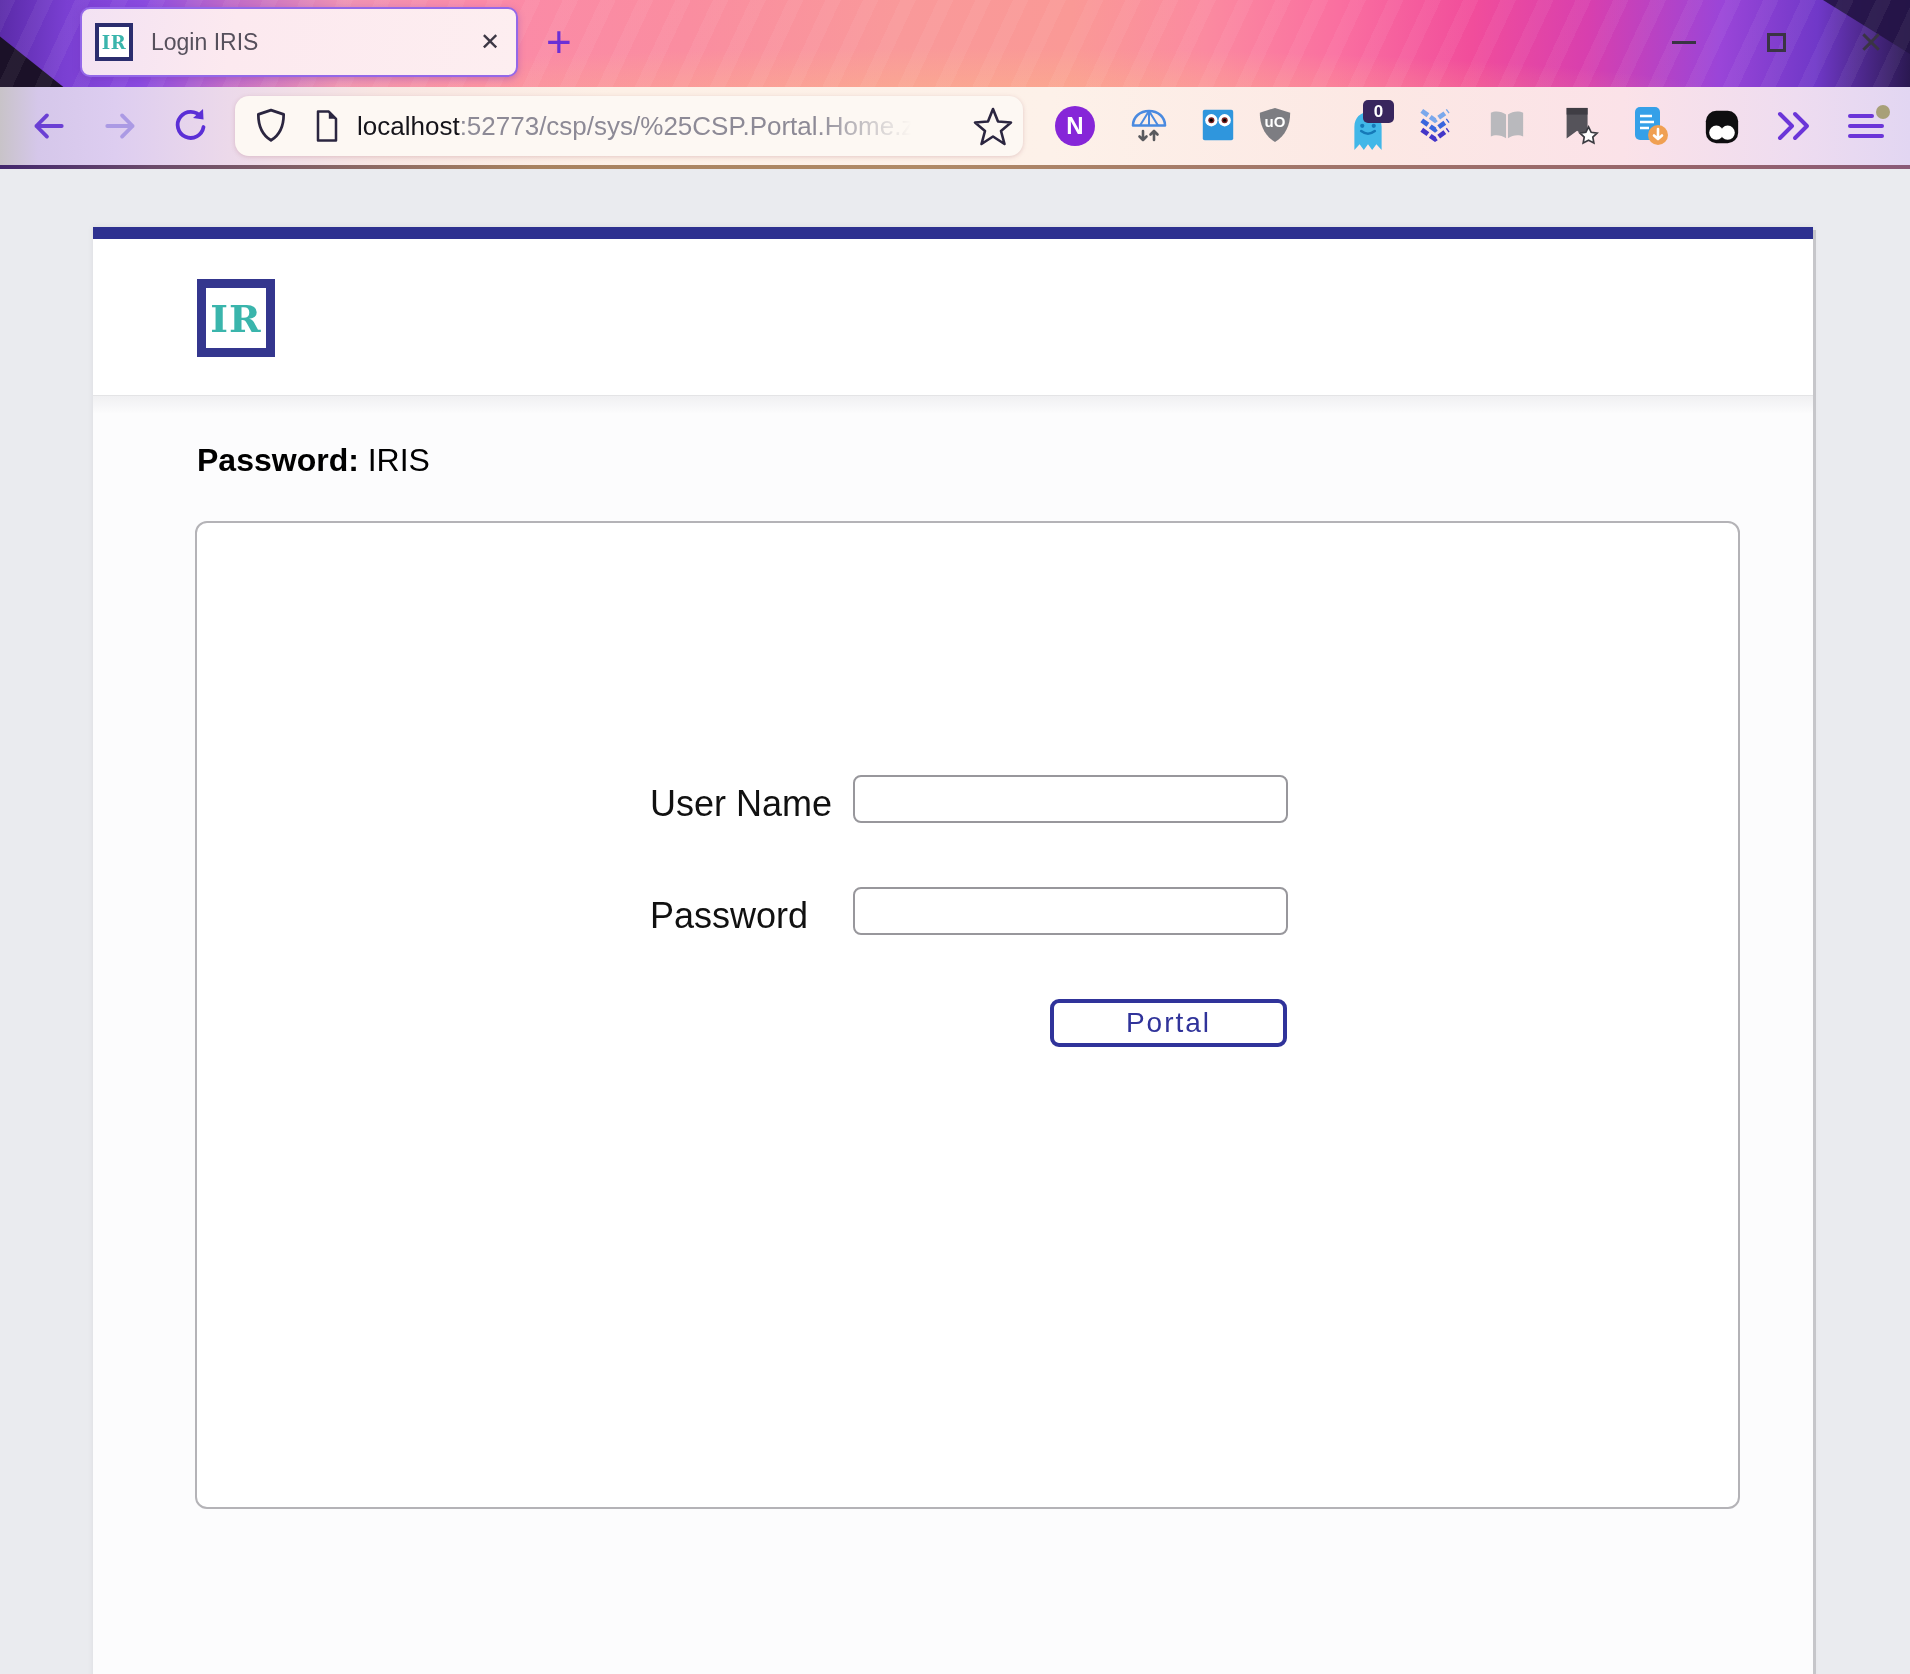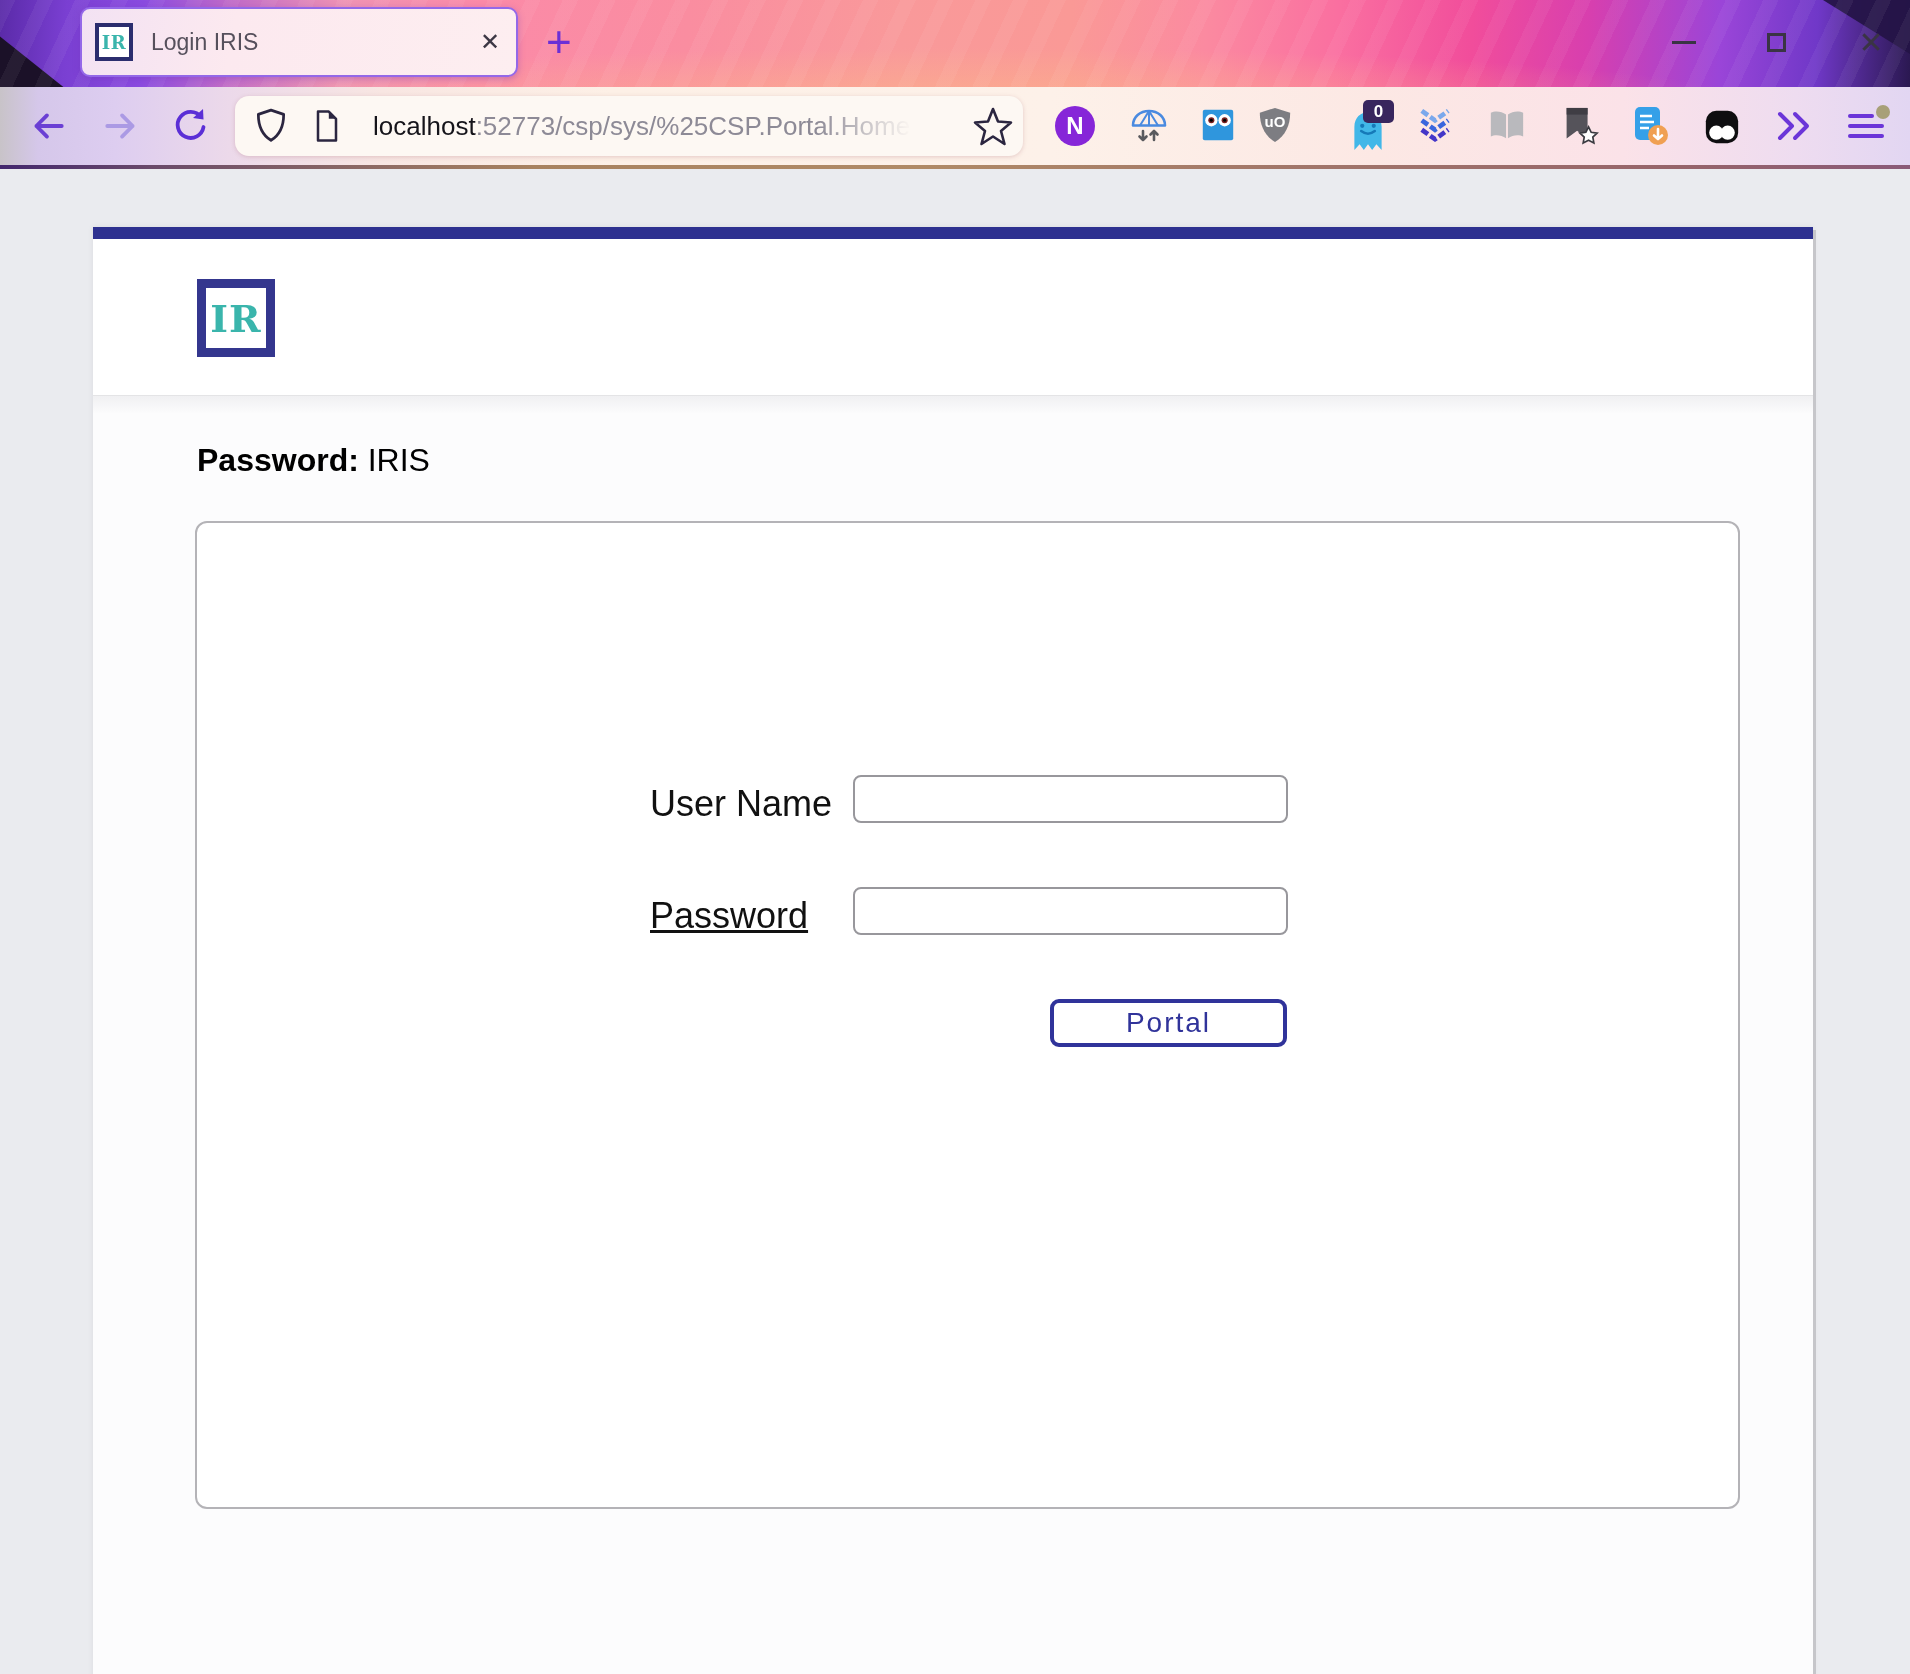--- a/index.html
+++ b/index.html
@@ -66,21 +66,21 @@
   .urlbar{
     position:absolute; left:235px; top:9px; width:788px; height:60px;
     background:#fdf8f3; border-radius:14px;
     box-shadow:0 1px 4px rgba(170,110,120,0.30);
     display:flex; align-items:center;
   }
   .url-text{ position:absolute; left:122px; top:0; height:60px; width:560px;
     display:flex; align-items:center; font-size:26px; white-space:nowrap; overflow:hidden;
     -webkit-mask-image:linear-gradient(90deg,#000 82%, transparent 99%);
             mask-image:linear-gradient(90deg,#000 82%, transparent 99%); }
-  .url-host{ color:#15141a;margin-left:16px; }
+  .url-host{ color:#15141a; }
   .url-path{ color:#8d8a96; }
 
   .ncircle{ width:40px; height:40px; border-radius:50%; background:#8626d8; color:#fff;
     display:flex; align-items:center; justify-content:center; font-size:24px; font-weight:bold; }
   .uo-wrap{ position:relative; width:38px; height:38px; }
   .uo-label{ position:absolute; left:0; top:7px; width:38px; text-align:center;
     color:#fff; font-size:15px; font-weight:bold; }
   .ghost-wrap{ position:relative; width:44px; height:46px; }
   .ghost-badge{ position:absolute; right:-2px; top:-4px; width:31px; height:23px;
     background:#38265e; border-radius:5px; color:#fff; font-size:17px; font-weight:bold;
@@ -108,21 +108,21 @@
   .instance-row{ margin:28px 0 0 104px; font-size:32px; color:#000; }
   .instance-label{ font-weight:bold; }
   .panel{ position:absolute; left:102px; top:294px; width:1545px; height:988px;
     background:#fff; border:2px solid #b4b3b7; border-radius:12px; }
   .form-label{ position:absolute; width:240px; height:48px; display:flex; align-items:flex-end;
     font-size:36px; color:#111; line-height:1.05; }
   .form-input{ position:absolute; width:435px; height:48px; border:2px solid #98979c;
     border-radius:8px; background:#fff; font-size:30px; padding:0 12px; color:#111; outline:none; }
   .lbl-user{ left:453px; top:252px; }
   .inp-user{ left:656px; top:252px; }
-  .lbl-pass{ left:453px; top:364px;text-decoration:underline; }
+  .lbl-pass{ left:453px; top:364px; }
   .inp-pass{ left:656px; top:364px; }
   .login-btn{ position:absolute; left:853px; top:476px; width:237px; height:48px;
     background:#fff; border:4px solid #30339a; border-radius:9px; color:#30339a;
     font-size:28px; letter-spacing:2px; font-family:"Liberation Sans", sans-serif;
     display:flex; align-items:center; justify-content:center; cursor:pointer; }
 </style>
 </head>
 <body>
 
 <div class="tabbar">

